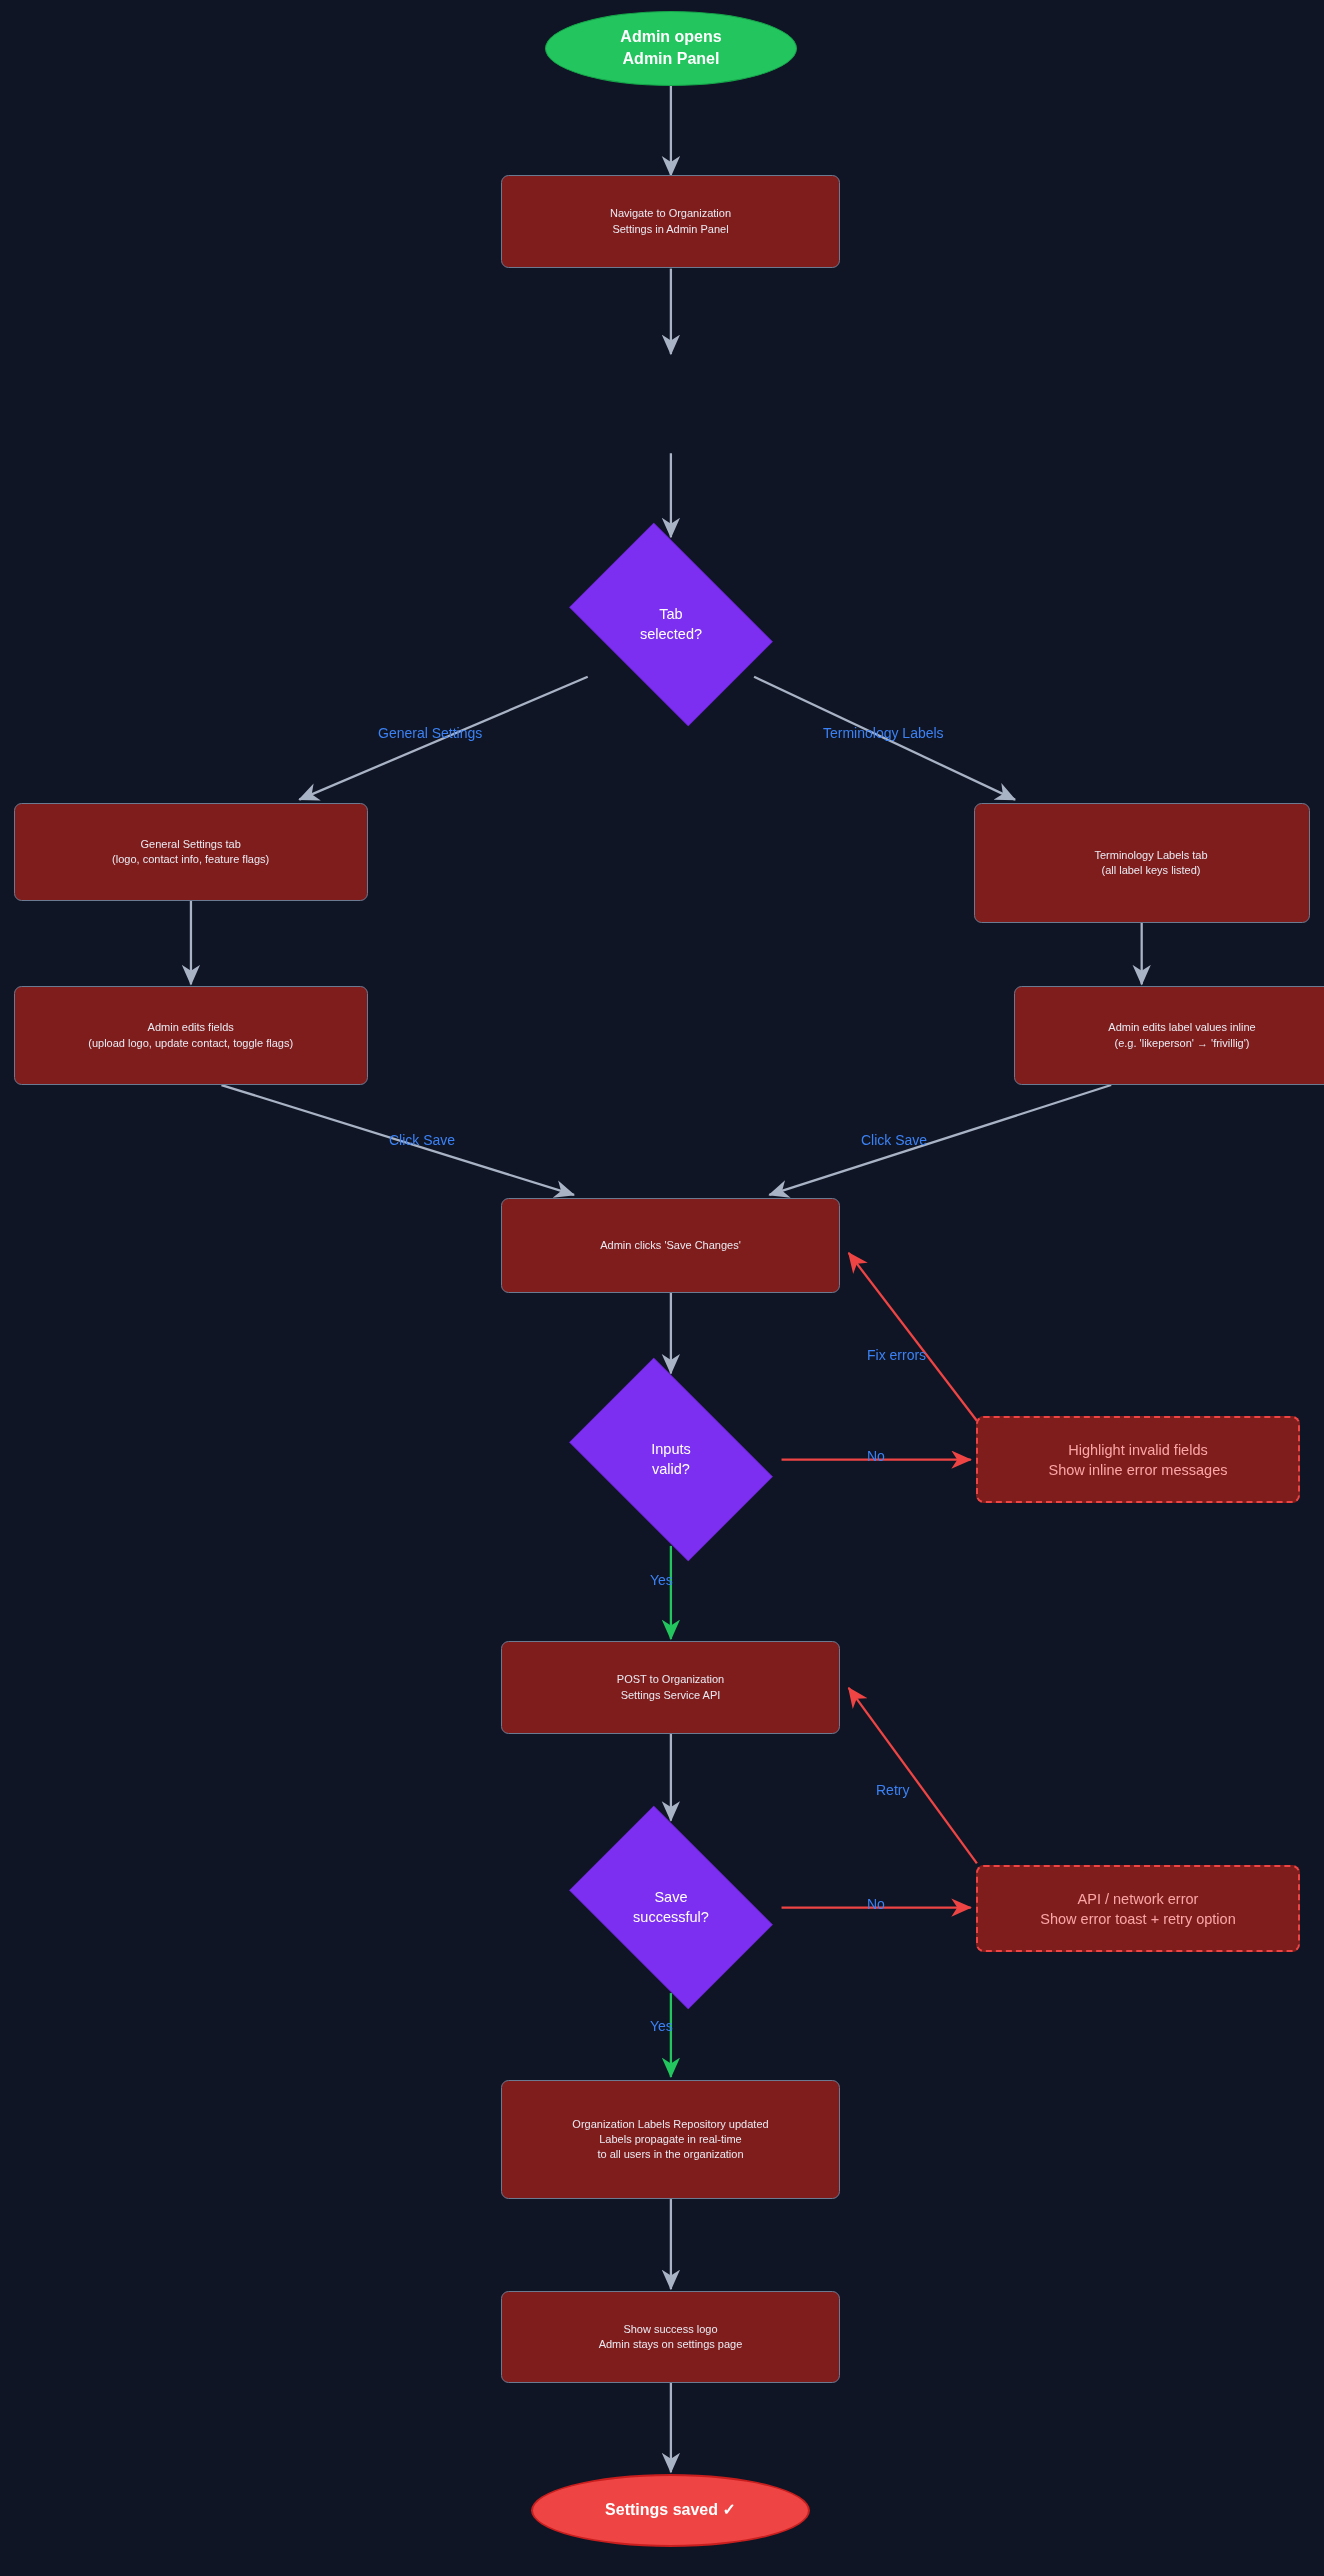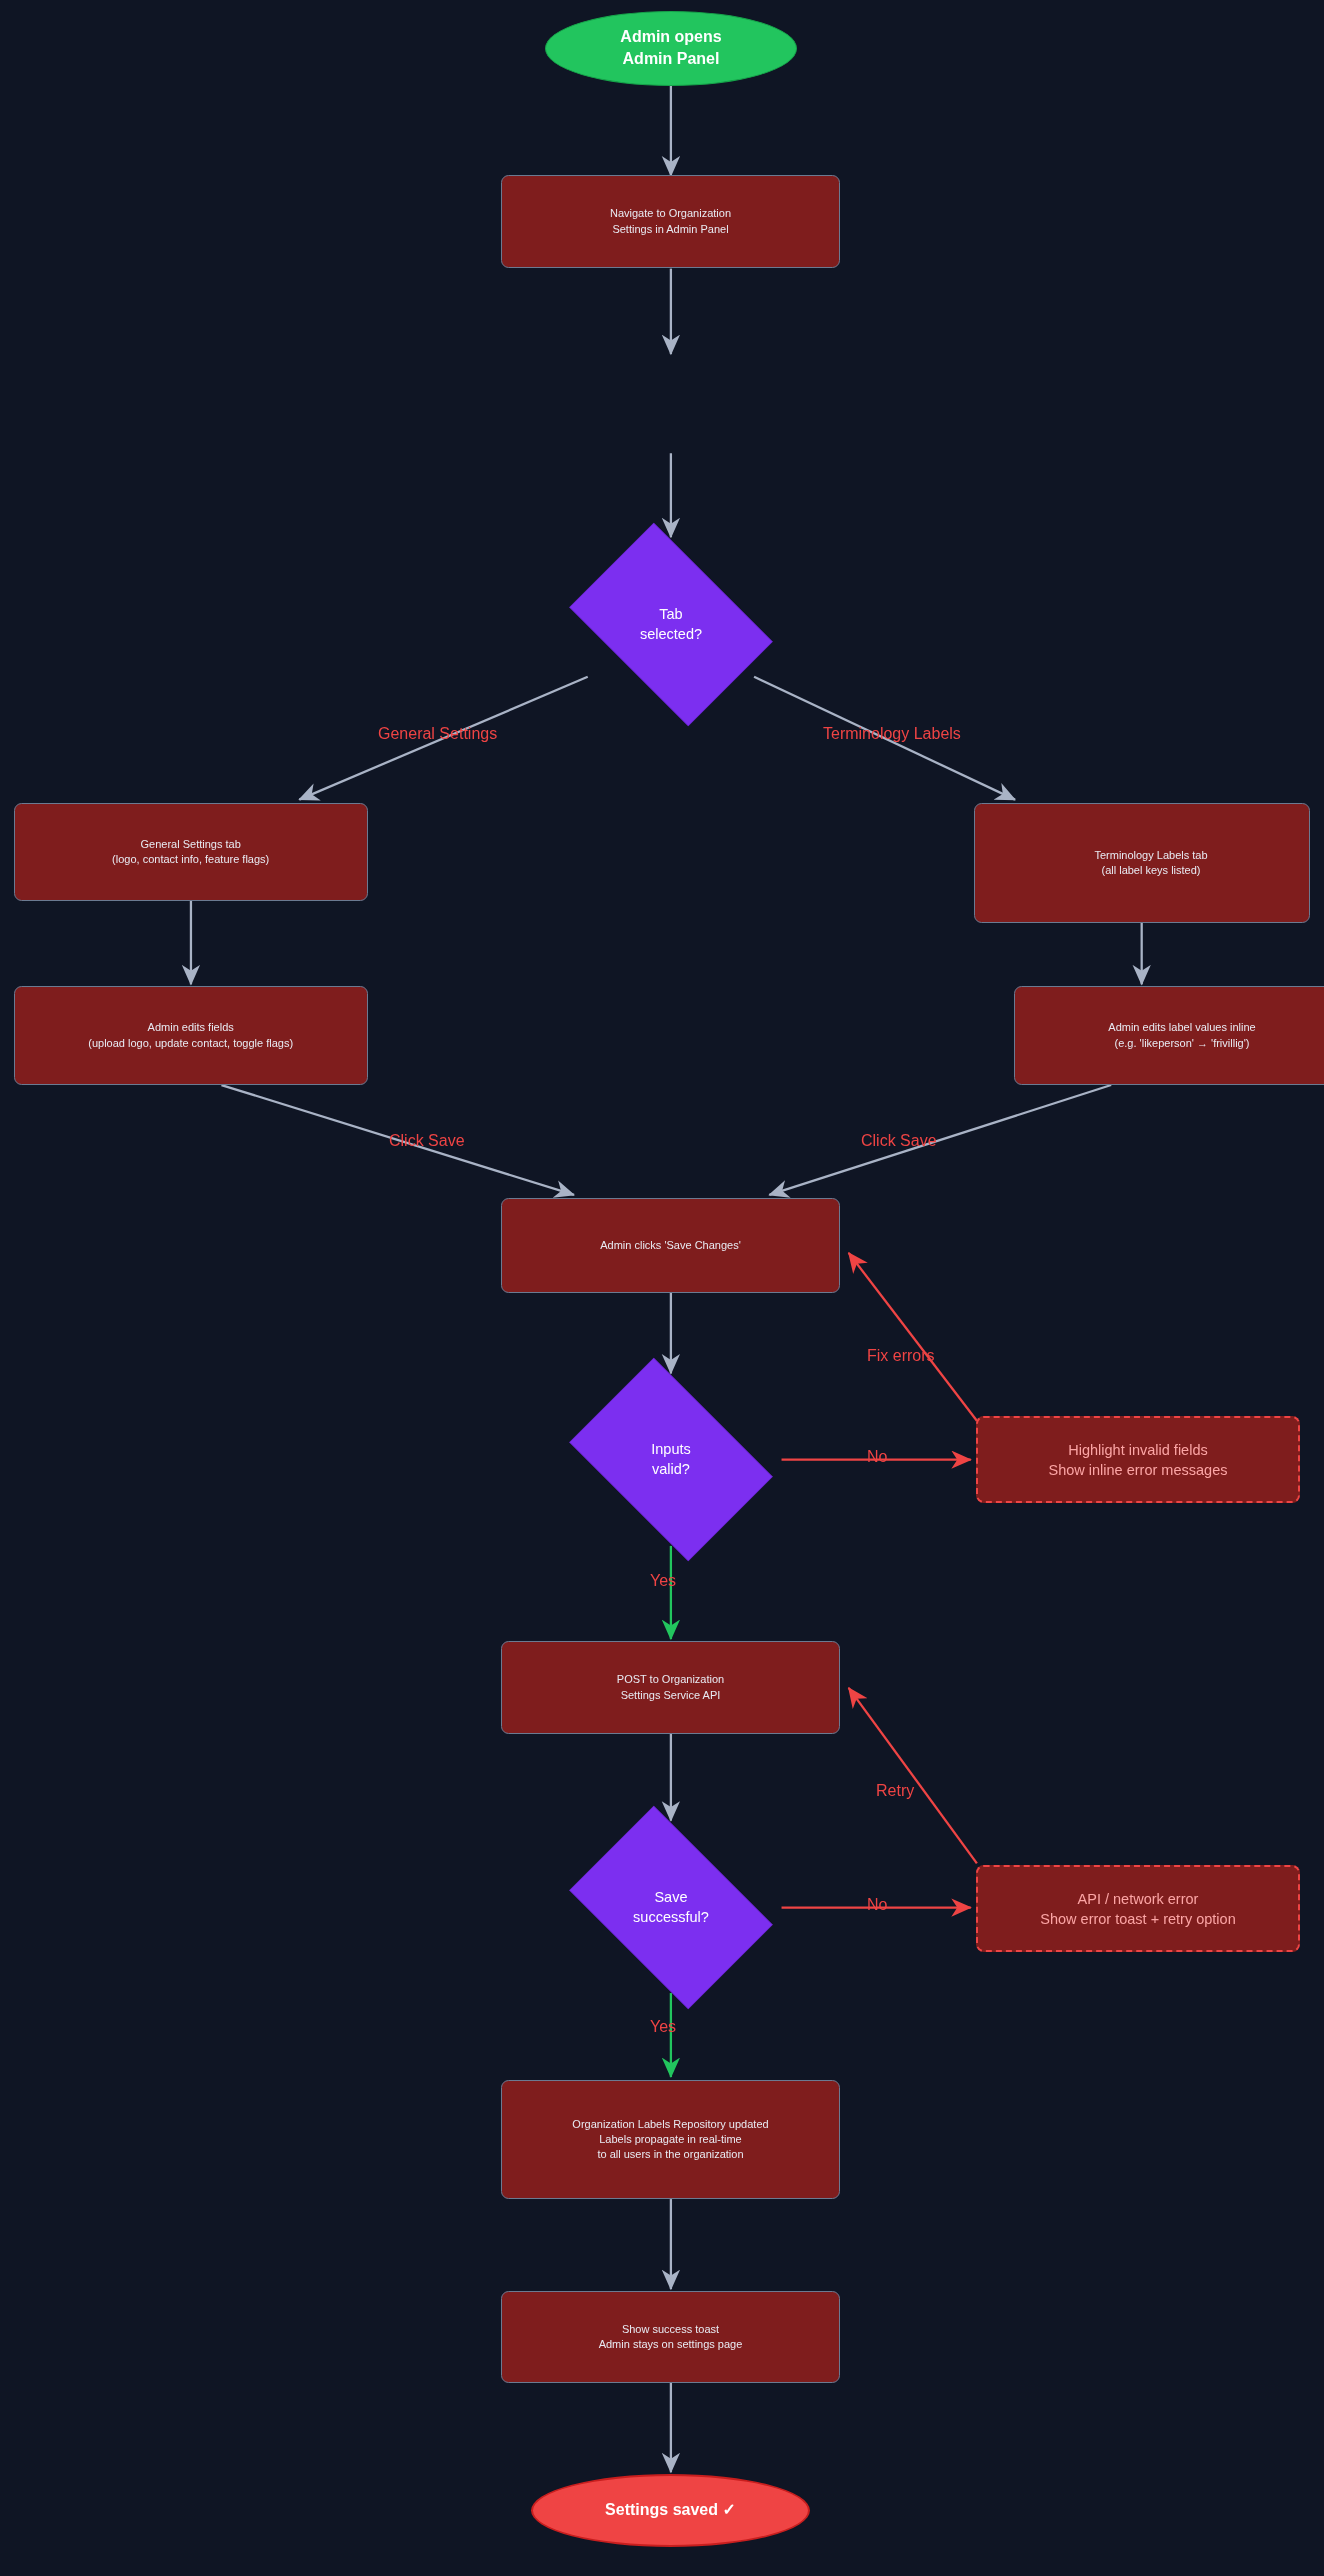--- a/index.html
+++ b/index.html
@@ -84,22 +84,22 @@
   .err {
     background: #7f1d1d;
     border: 2.3px dashed #ef4444;
     border-radius: 7.6px;
     color: #fca5a5;
     font-size: 14.5px;
   }
   
   .edge-label {
     position: absolute;
-    color: #ef4444;
-    font-size: 16px;
+    color: #3b82f6;
+    font-size: 14px;
     white-space: nowrap;
     background: transparent;
   }
   .nl {
     display: block;
   }
 </style>
 </head>
 <body>
 
@@ -272,21 +272,21 @@
   <div class="node proc" style="left:501px; top:2080px; width:339px; height:119px;">
     <div>
       <span class="nl">Organization Labels Repository updated</span>
       <span class="nl">Labels propagate in real-time</span>
       <span class="nl">to all users in the organization</span>
     </div>
   </div>
 
   <div class="node proc" style="left:501px; top:2291px; width:339px; height:92px;">
     <div>
-      <span class="nl">Show success toast</span>
+      <span class="nl">Show success logo</span>
       <span class="nl">Admin stays on settings page</span>
     </div>
   </div>
 
   <div class="node term term-end" style="left:531px; top:2474px; width:279px; height:73px;">
     <div>
       <span class="nl">Settings saved ✓</span>
     </div>
   </div>
 

